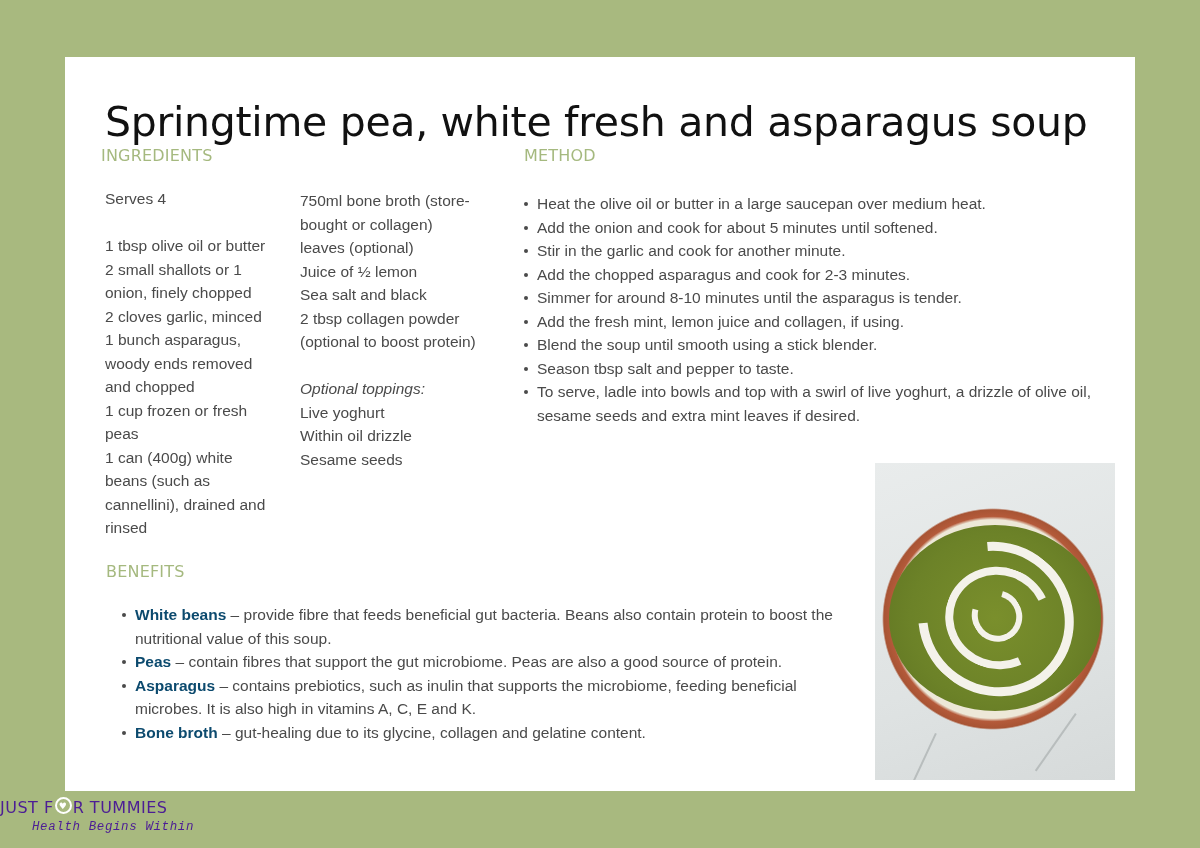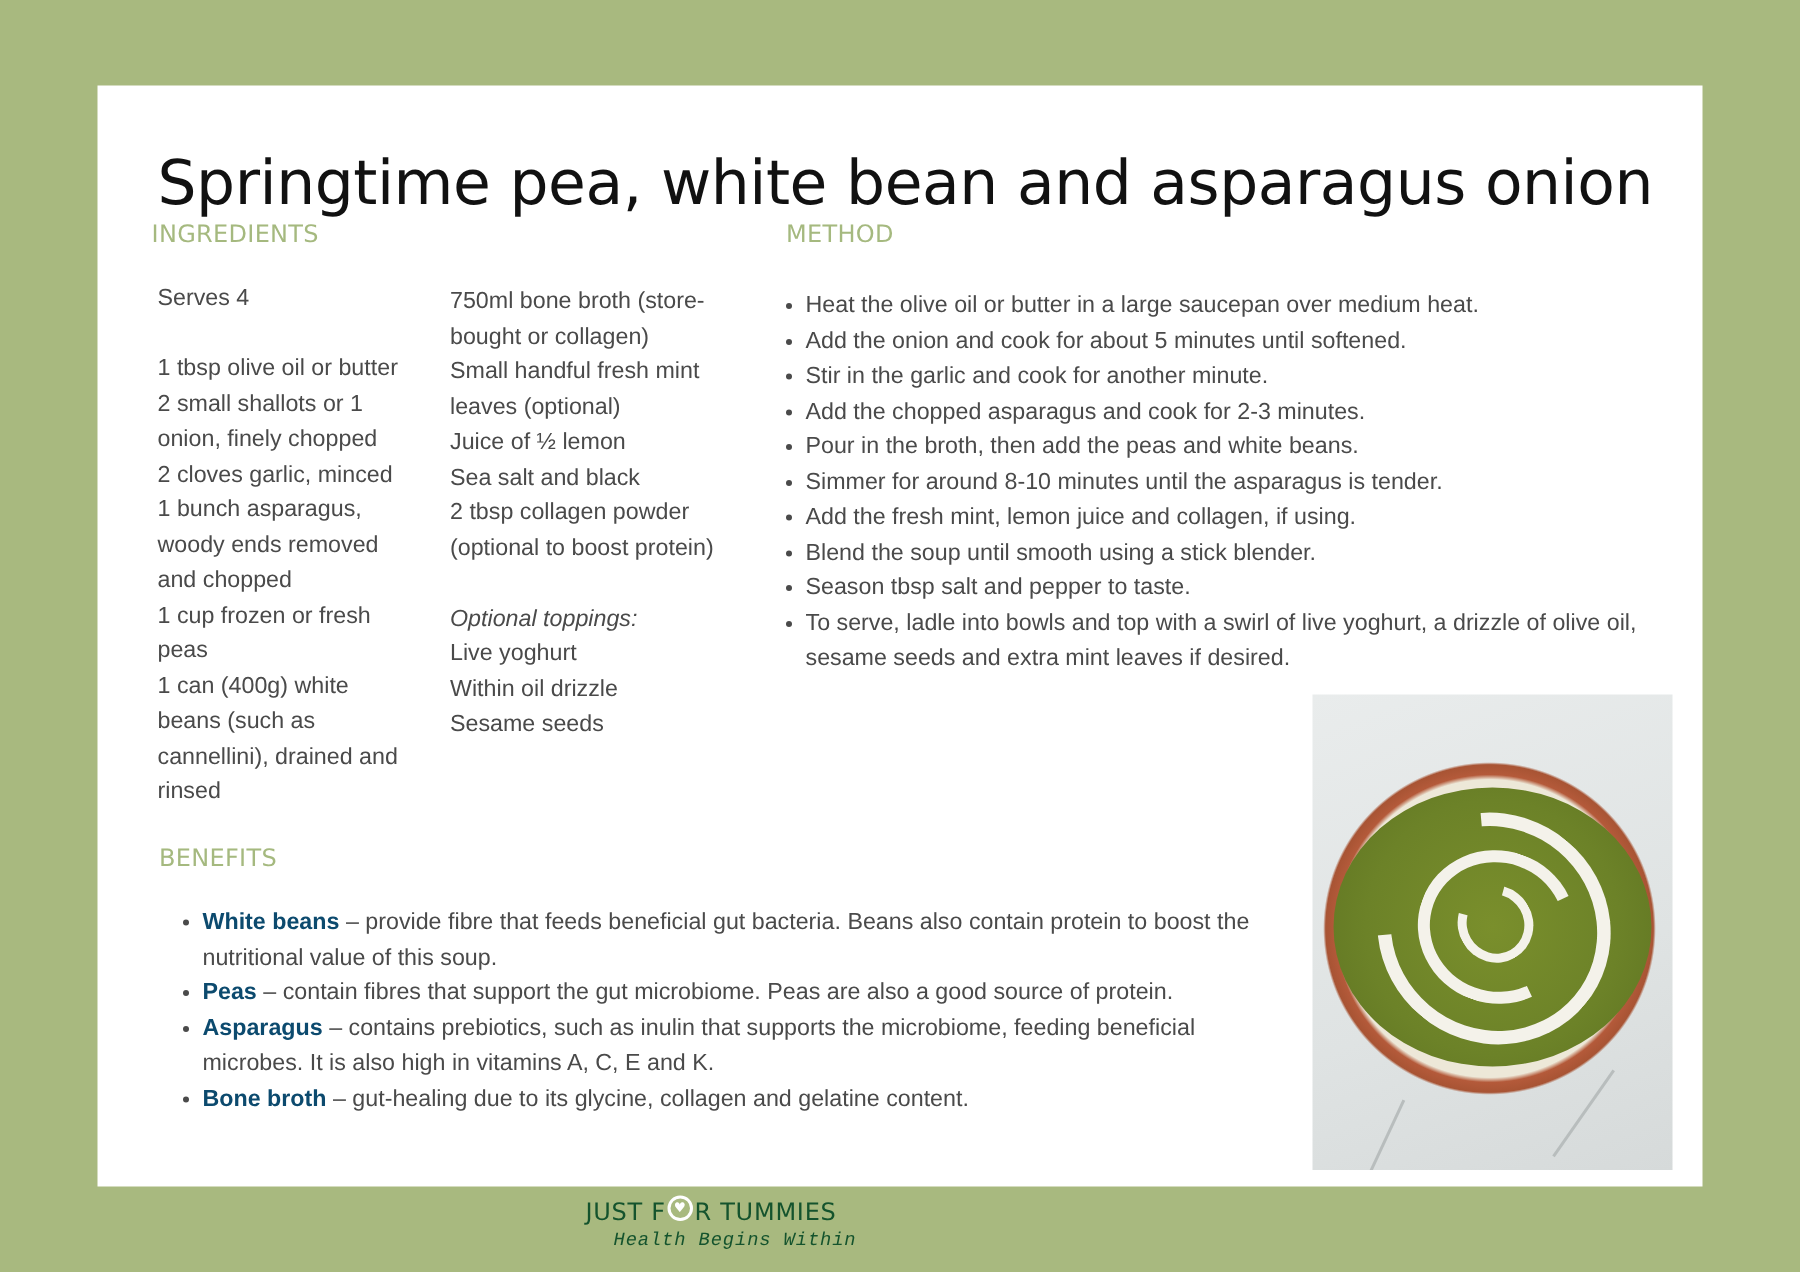--- a/index.html
+++ b/index.html
@@ -116,22 +116,21 @@
     .marble {
       position: absolute;
       background: #b8bdbd;
       width: 2px;
       transform-origin: top left;
     }
     .footer {
       position: absolute;
       left: 0; top: 797px;
       width: 948px;
-      text-align: center;
-      color: #14532d;
+      color: #4c1d95;
     }
     .brand {
       font-family: "DejaVu Sans", sans-serif;
       font-size: 16px;
       letter-spacing: 0.5px;
       line-height: 22px;
     }
     .heart-o {
       display: inline-block;
       width: 13px; height: 13px;
@@ -156,21 +155,21 @@
       font-size: 12.5px;
       letter-spacing: 0.6px;
       line-height: 16px;
       padding-left: 32px;
     }
   </style>
 </head>
 <body>
 
 <div class="card">
-  <h1 class="title">Springtime pea, white bean and asparagus onion</h1>
+  <h1 class="title">Springtime pea, white fresh and asparagus soup</h1>
 
   <div class="section-heading" style="left:36px; top:89px;">INGREDIENTS</div>
   <div class="section-heading" style="left:459px; top:89px;">METHOD</div>
 
   <div class="ing-col1 body-text">
     <span class="serves">Serves 4</span>
     <span class="line">1 tbsp olive oil or butter</span>
     <span class="line">2 small shallots or 1</span>
     <span class="line">onion, finely chopped</span>
     <span class="line">2 cloves garlic, minced</span>
@@ -181,39 +180,37 @@
     <span class="line">peas</span>
     <span class="line">1 can (400g) white</span>
     <span class="line">beans (such as</span>
     <span class="line">cannellini), drained and</span>
     <span class="line">rinsed</span>
   </div>
 
   <div class="ing-col2 body-text">
     <span class="line">750ml bone broth (store-</span>
     <span class="line">bought or collagen)</span>
-    <span class="line">Small handful fresh mint</span>
     <span class="line">leaves (optional)</span>
     <span class="line">Juice of ½ lemon</span>
     <span class="line">Sea salt and black</span>
     <span class="line">2 tbsp collagen powder</span>
     <span class="line">(optional to boost protein)</span>
     <span class="gap"></span>
     <span class="line italic">Optional toppings:</span>
     <span class="line">Live yoghurt</span>
     <span class="line">Within oil drizzle</span>
     <span class="line">Sesame seeds</span>
   </div>
 
   <ul class="method-list body-text">
     <li>Heat the olive oil or butter in a large saucepan over medium heat.</li>
     <li>Add the onion and cook for about 5 minutes until softened.</li>
     <li>Stir in the garlic and cook for another minute.</li>
     <li>Add the chopped asparagus and cook for 2-3 minutes.</li>
-    <li>Pour in the broth, then add the peas and white beans.</li>
     <li>Simmer for around 8-10 minutes until the asparagus is tender.</li>
     <li>Add the fresh mint, lemon juice and collagen, if using.</li>
     <li>Blend the soup until smooth using a stick blender.</li>
     <li>Season tbsp salt and pepper to taste.</li>
     <li>To serve, ladle into bowls and top with a swirl of live yoghurt, a drizzle of olive oil, sesame seeds and extra mint leaves if desired.</li>
   </ul>
 
   <div class="section-heading" style="left:41px; top:505px;">BENEFITS</div>
 
   <ul class="benefits-list body-text">

